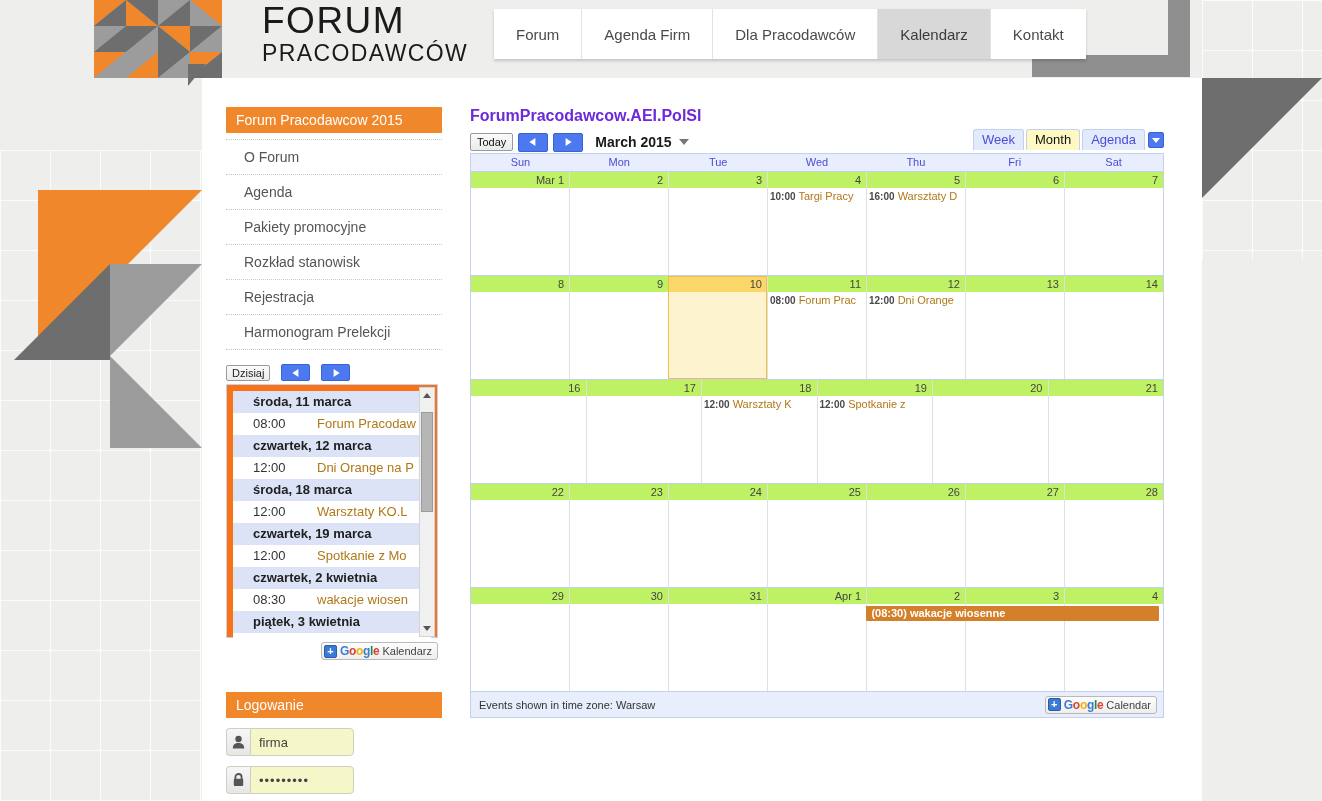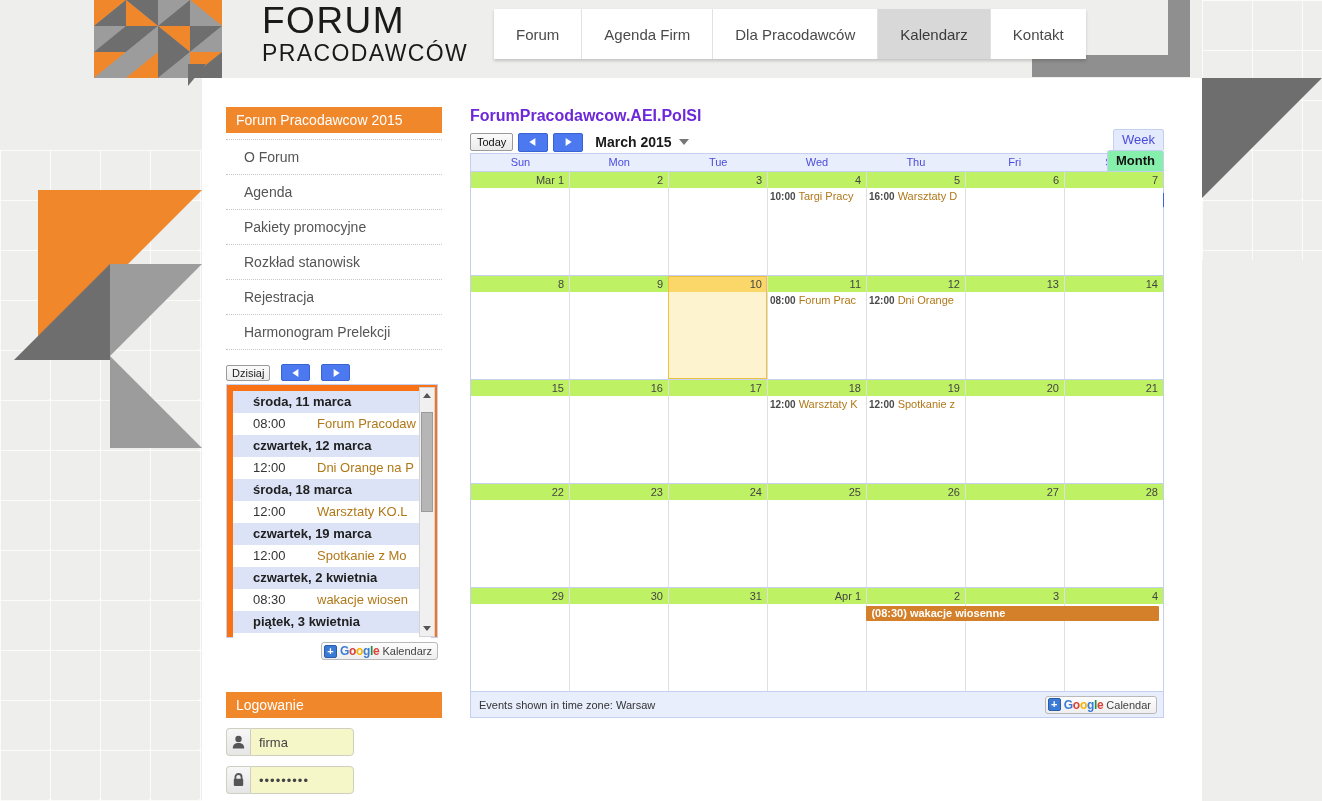--- a/index.html
+++ b/index.html
@@ -139,27 +139,27 @@
   #cal-title { font-size:16px; font-weight:bold; color:#6d28d9; margin-bottom:6px; }
   #cal-bar { display:flex; align-items:center; height:22px; position:relative; }
   .btn-today {
     background:linear-gradient(#fbfbfb,#ebebeb); border:1px solid #9a9a9a;
     border-radius:2px; font-size:11px; padding:2px 6px; color:#111; cursor:pointer;
   }
   #cal-bar .btn-arrow { width:30px; height:19px; margin-left:5px; }
   #cal-period { font-size:14px; font-weight:bold; color:#1a1a1a; margin-left:12px; }
   #cal-caret { margin-left:7px; width:0;height:0;
       border-top:6px solid #777; border-left:5px solid transparent; border-right:5px solid transparent; }
-  #view-tabs { position:absolute; right:0; top:-2px; display:flex; align-items:flex-end;flex-direction:column; }
+  #view-tabs { position:absolute; right:0; top:-2px; display:flex; align-items:flex-end; }
   .view-tab {
     background:#e3eafb; border:1px solid #c3d0ef; border-bottom:none;
     border-radius:3px 3px 0 0; padding:2px 8px 3px; font-size:13px; color:#4b4bdb;
     cursor:pointer; margin-left:2px;
   }
-  .view-tab.active { background:#86efac; color:#111; font-weight:bold; }
+  .view-tab.active { background:#fef9c3; color:#111; font-weight:normal; }
   #agenda-caret-btn {
     background:#4d79f0; border:1px solid #3a63d2; border-radius:2px;
     width:16px; height:16px; margin-left:3px; margin-bottom:2px; position:relative; cursor:pointer;
   }
   #agenda-caret-btn i { position:absolute; left:50%; top:50%; transform:translate(-50%,-40%);
       width:0;height:0; border-top:5px solid #fff; border-left:4px solid transparent; border-right:4px solid transparent; }
 
   #grid-wrap { border:1px solid #c3d0ef; background:#fff; }
   #dow-row { display:flex; background:#e8eefc; }
   .dow { flex:1; text-align:center; font-size:11px; color:#4b4bdb; padding:2px 0 3px; }
@@ -447,23 +447,20 @@
       <div class="cell">
           <div class="daynum">13</div>
         </div>
       <div class="cell">
           <div class="daynum">14</div>
         </div>
     </div>
 
     <div class="wk-row">
       <div class="cell">
-          <div class="daynum">15</div>
-        </div>
-      <div class="cell">
           <div class="daynum">16</div>
         </div>
       <div class="cell">
           <div class="daynum">17</div>
         </div>
       <div class="cell">
         <div class="daynum">18</div>
         <div class="ev"><b>12:00</b> <span>Warsztaty K</span></div>
       </div>
       <div class="cell">

